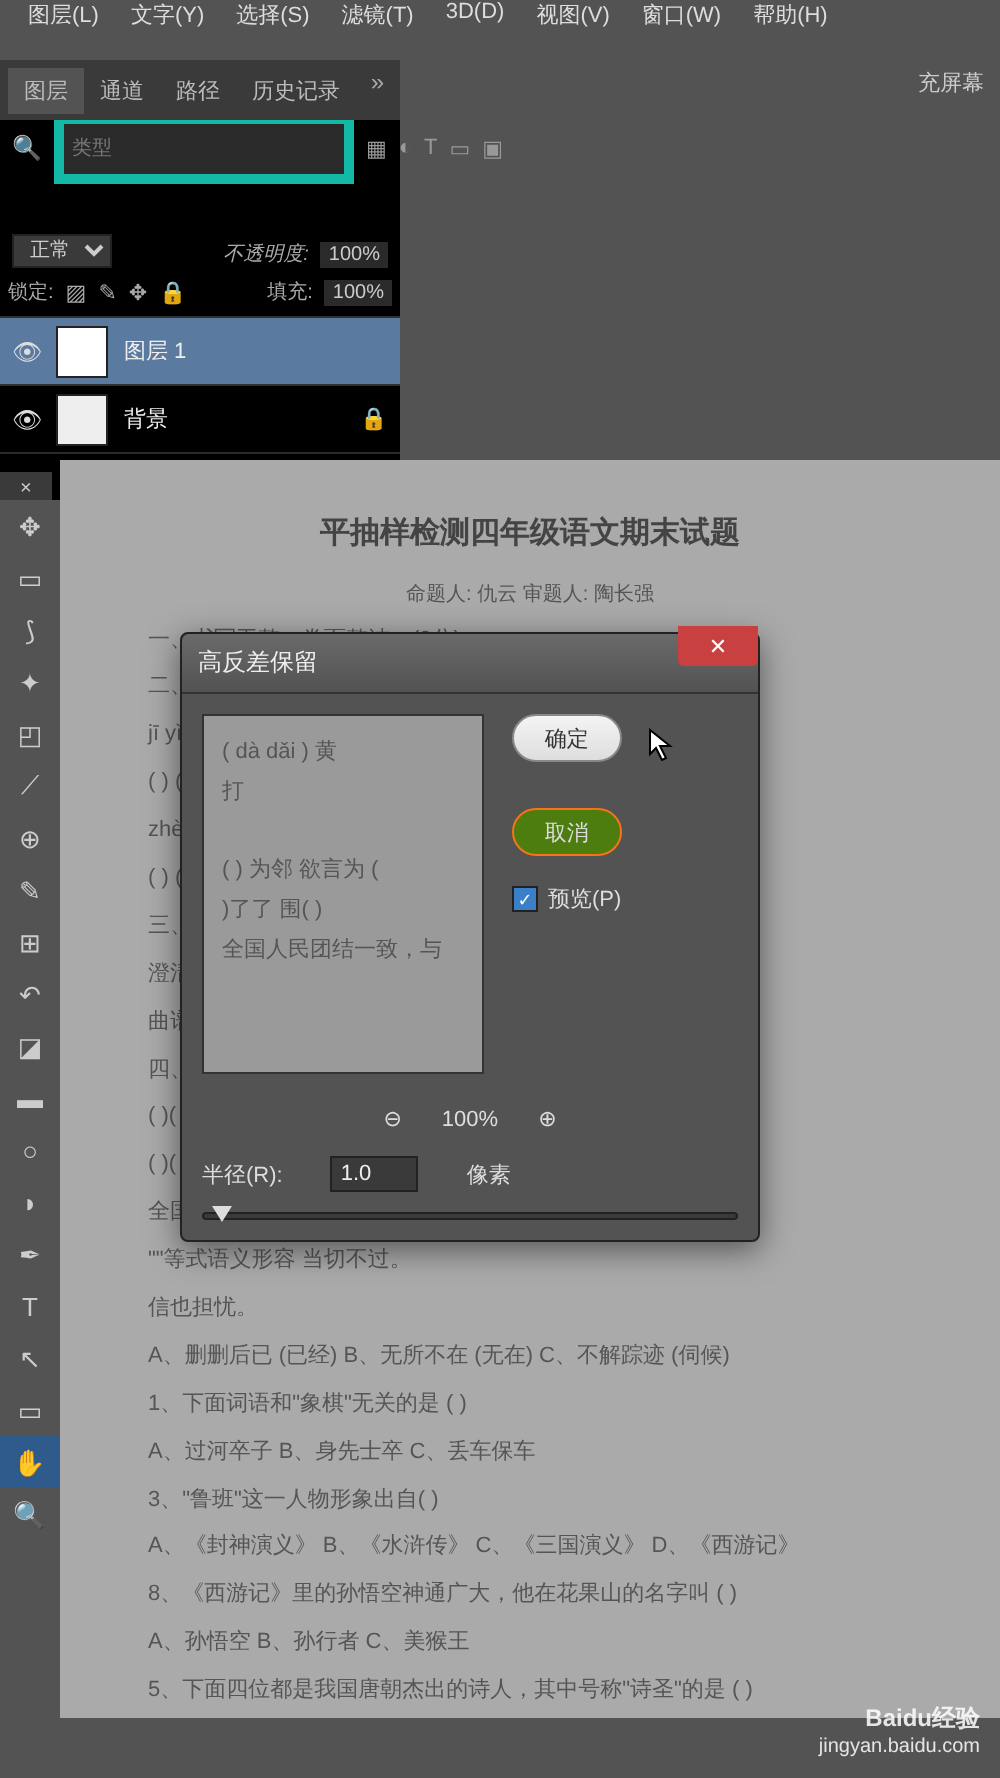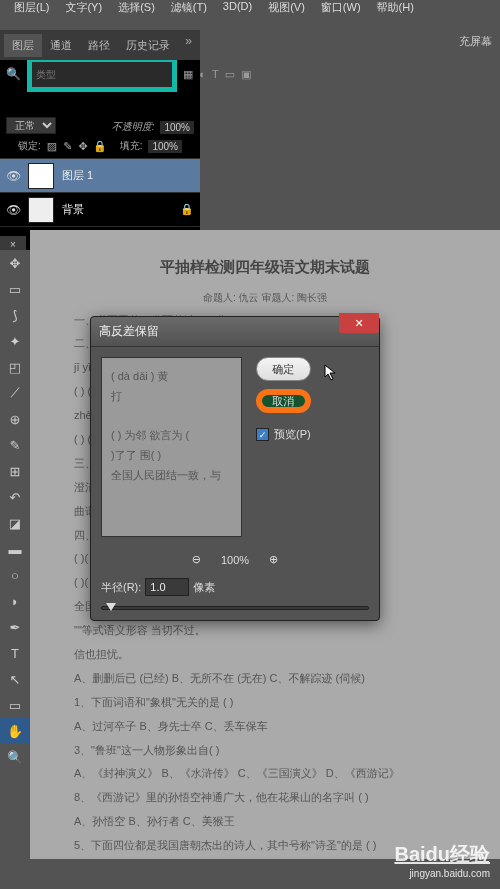--- a/index.html
+++ b/index.html
@@ -19,21 +19,21 @@
 .layers-top { height: 28px; display: flex; align-items: center; padding: 0 6px; gap: 6px; }
 .search-icon { color: #888; font-size: 12px; }
 .kind-input { flex: 1; background: #2a2a2a; border: 5px solid #14b8a6; height: 35px; color: #aaa; font-size: 10px; padding: 0 4px; }
 .filter-icons { display: flex; gap: 6px; color: #999; font-size: 11px; }
 
 .blend-row { height: 24px; display: flex; align-items: flex-end; padding: 0 6px; gap: 6px; margin-top: 22px; }
 .blend-select { background: #3a3a3a; color: #ccc; font-size: 10px; border: 1px solid #222; padding: 1px 4px; }
 .opacity-label { color: #aaa; font-size: 10px; margin-left: auto; font-style: italic; }
 .opacity-val { color: #ccc; font-size: 10px; background: #2a2a2a; padding: 1px 4px; }
 
-.lock-row { height: 24px; display: flex; align-items: center; padding: 0 18px; gap: 6px; color: #aaa; font-size: 10px; }
+.lock-row { height: 24px; display: flex; align-items: center; padding: 0 4px; gap: 6px; color: #aaa; font-size: 10px; }
 .lock-icons { display: flex; gap: 6px; font-size: 11px; }
 
 .layer-item { height: 34px; display: flex; align-items: center; padding: 0 6px; gap: 8px; border-top: 1px solid #2f2f2f; }
 .layer-item.selected { background: #5a7aa0; }
 .eye { width: 14px; height: 14px; color: #ddd; font-size: 12px; }
 .thumb { width: 26px; height: 26px; background: #fff; border: 1px solid #222; }
 .thumb.bg { background: #eee; }
 .layer-name { color: #eee; font-size: 11px; }
 .lock-icon { margin-left: auto; color: #bbb; font-size: 11px; }
 
@@ -51,38 +51,38 @@
 
 .dialog { position: absolute; left: 90px; top: 316px; width: 290px; background: #535353; border: 1px solid #222; border-radius: 4px; box-shadow: 0 4px 16px rgba(0,0,0,0.5); }
 .dialog-title { height: 30px; background: linear-gradient(#6a6a6a,#525252); display: flex; align-items: center; padding: 0 8px; color: #eee; font-size: 12px; border-bottom: 1px solid #333; position: relative; border-radius: 4px 4px 0 0; }
 .close-btn { position: absolute; right: 0; top: -4px; width: 40px; height: 20px; background: #c84040; color: #fff; display: flex; align-items: center; justify-content: center; font-size: 11px; border-radius: 0 0 3px 3px; }
 
 .dialog-body { padding: 10px; display: flex; gap: 10px; }
 .preview-box { width: 141px; height: 180px; background: #9a9a9a; border: 1px solid #333; padding: 9px; color: #555; font-size: 11px; line-height: 1.8; overflow: hidden; }
 
 .dialog-right { display: flex; flex-direction: column; gap: 8px; align-items: stretch; margin-left: 4px; }
 .ps-btn { height: 24px; background: linear-gradient(#f4f4f4,#dedede); border: 1px solid #888; border-radius: 12px; color: #333; font-size: 11px; display: flex; align-items: center; justify-content: center; cursor: pointer; }
-.ps-btn.cancel { background: #14532d; color: #ddd; border: 6px solid #f97316; }
+.ps-btn.cancel { background: #4d7c0f; color: #ddd; border: 1px solid #f97316; margin-top: 15px; }
 
 .preview-chk { display: flex; align-items: center; gap: 5px; color: #ddd; font-size: 11px; margin-top: 6px; }
 .chk { width: 13px; height: 13px; background: #3a7fc8; border: 1px solid #222; display: flex; align-items: center; justify-content: center; color: #fff; font-size: 9px; }
 
 .zoom-row { display: flex; align-items: center; justify-content: center; gap: 20px; color: #ddd; font-size: 11px; padding: 6px 0; }
 
-.radius-row { display: flex; align-items: center; gap: 4px; padding: 6px 10px; color: #ddd; font-size: 11px; }
+.radius-row { display: flex; align-items: center; gap: 24px; padding: 6px 10px; color: #ddd; font-size: 11px; }
 .radius-input { width: 44px; background: #3a3a3a; border: 1px solid #222; color: #eee; font-size: 11px; padding: 2px 4px; }
 
 .slider { margin: 4px 10px 10px; height: 4px; background: #3a3a3a; border: 1px solid #222; position: relative; border-radius: 2px; }
 .slider-handle { position: absolute; left: 4px; top: -4px; width: 0; height: 0; border-left: 5px solid transparent; border-right: 5px solid transparent; border-top: 8px solid #ddd; }
 
 .cursor { position: absolute; left: 324px; top: 364px; width: 14px; height: 18px; pointer-events: none; z-index: 100; }
 .cursor svg { fill: #fff; stroke: #000; stroke-width: 1; }
 
 .watermark { position: absolute; right: 10px; bottom: 10px; color: #fff; font-size: 10px; text-align: right; opacity: 0.85; }
-.watermark .b { font-size: 20px; font-weight: bold; text-decoration: underline; }
+.watermark .b { font-size: 12px; font-weight: bold; }
 </style>
 </head>
 <body>
 
 <div class="menubar">
   <span>图层(L)</span>
   <span>文字(Y)</span>
   <span>选择(S)</span>
   <span>滤镜(T)</span>
   <span>3D(D)</span>

